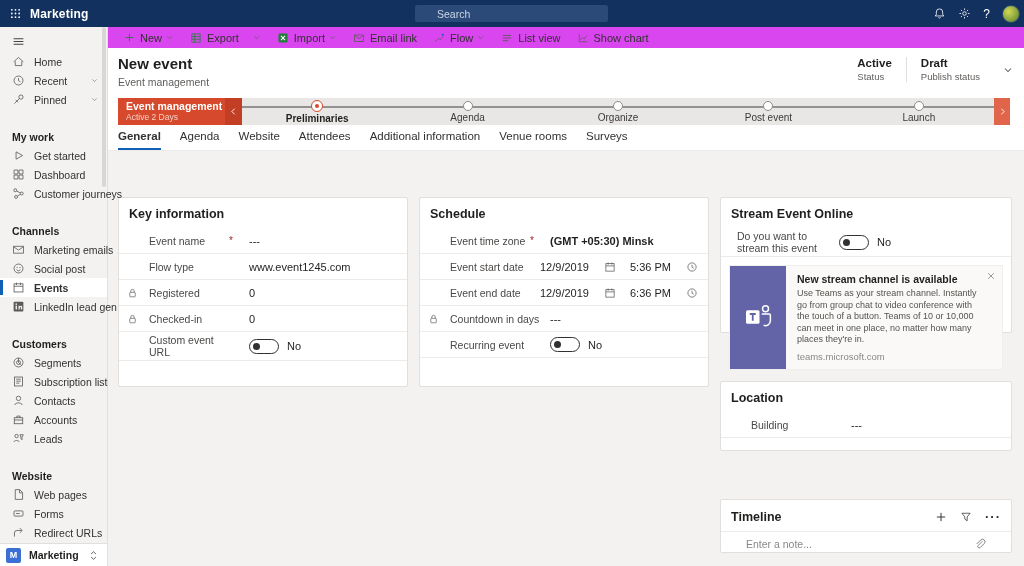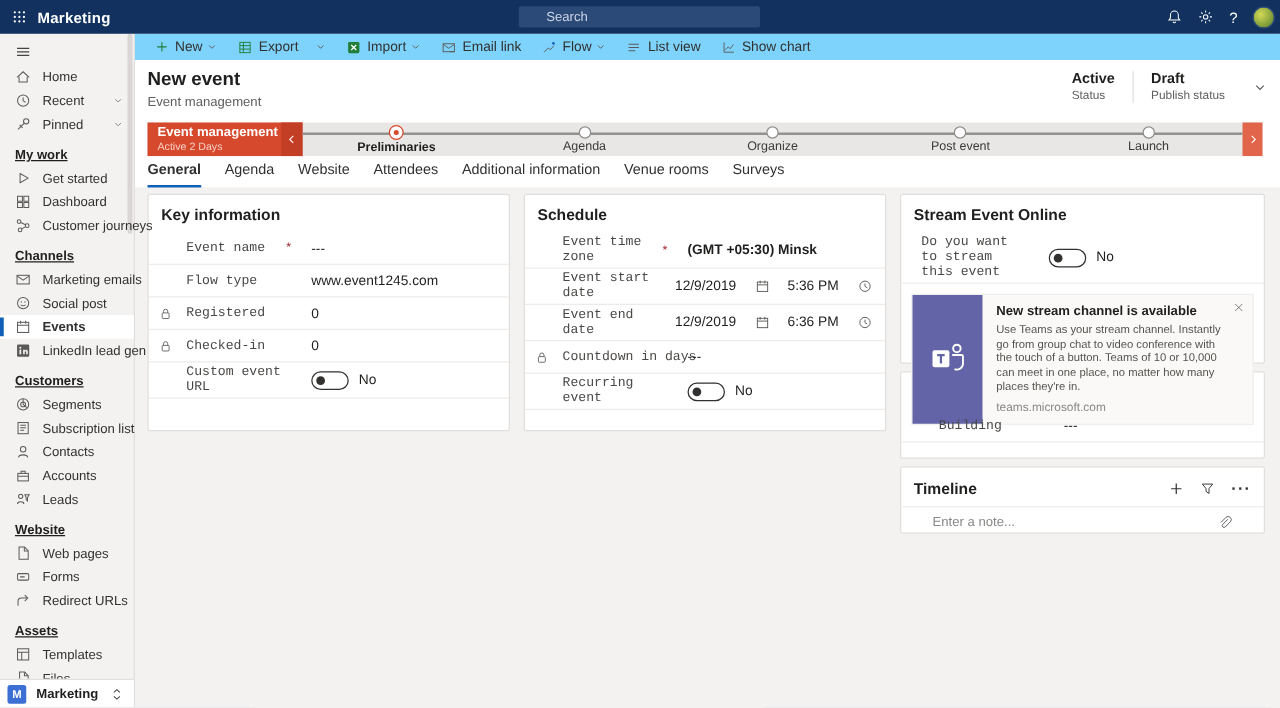--- a/index.html
+++ b/index.html
@@ -19,32 +19,32 @@
   .avatar { width: 18px; height: 18px; border-radius: 50%; background: radial-gradient(circle at 35% 35%, #d3d855, #86a23c 60%, #5e7a2e); border: 1px solid #2c4a78; cursor: pointer; }
 
   
   .sidebar { position: absolute; top: 27px; left: 0; width: 108px; height: 539px; background: #f3f2f1; border-right: 1px solid #e1dfdd; z-index: 20; }
   .side-burger { padding: 8px 0 4px 12px; color: #444; cursor: pointer; }
   .side-scroll { position: absolute; top: 0; right: 1px; width: 4px; height: 160px; background: #cdcbc9; border-radius: 2px; opacity: .7; }
   .side-item { position: relative; height: 19px; display: flex; align-items: center; padding-left: 12px; cursor: pointer; color: #323130; }
   .side-icon { width: 13px; height: 13px; color: #5c5a58; flex-shrink: 0; }
   .side-lbl { font-size: 10.5px; margin-left: 9px; white-space: nowrap; }
   .side-chev { position: absolute; right: 8px; color: #8a8886; }
-  .side-sec { height: 20px; display: flex; align-items: flex-end; padding: 0 0 3px 12px; font-size: 10.5px; font-weight: bold; color: #201f1e; margin-top: 4px; text-decoration: underline; }
+  .side-sec { height: 20px; display: flex; align-items: flex-end; padding: 0 0 3px 12px; font-size: 10.5px; font-weight: bold; color: #201f1e; margin-top: 17px; }
   .side-item.sel { background: #fff; font-weight: bold; }
   .side-item.sel::before { content: ""; position: absolute; left: 0; top: 2px; bottom: 2px; width: 2.5px; background: #1160b7; }
   .side-bottom { position: absolute; bottom: 0; left: 0; width: 107px; height: 23px; background: #fff; border-top: 1px solid #e1dfdd; display: flex; align-items: center; padding-left: 6px; }
   .m-badge { width: 15px; height: 15px; border-radius: 2px; background: #3b6fd4; color: #fff; font-size: 9px; font-weight: bold; display: flex; align-items: center; justify-content: center; }
   .switch-lbl { font-size: 10.5px; font-weight: bold; color: #201f1e; margin-left: 8px; }
   .switcher { position: absolute; right: 8px; color: #444; cursor: pointer; }
 
   
   .main { position: absolute; top: 27px; left: 108px; width: 916px; height: 539px; display: flex; flex-direction: column; background: #fff; }
 
-  .cmdbar { height: 21px; display: flex; align-items: center; padding-left: 9px; gap: 2px; background: #7dd3fc; flex-shrink: 0; text-align: right; }
+  .cmdbar { height: 21px; display: flex; align-items: center; padding-left: 9px; gap: 2px; background: #d946ef; flex-shrink: 0; text-align: right; }
   .cmd { display: flex; align-items: center; gap: 5px; padding: 2px 7px; font-size: 11px; color: #323130; cursor: pointer; border-radius: 2px; }
   .cmd .ci { display: flex; align-items: center; }
   .green { color: #217e38; }
   .gray { color: #5c5a58; }
   .cmd-chev { color: #605e5c; margin-left: -2px; }
 
   .pagehead { height: 48px; position: relative; flex-shrink: 0; }
   .ph-title { position: absolute; left: 10px; top: 7px; font-size: 15px; font-weight: bold; color: #201f1e; }
   .ph-sub { position: absolute; left: 10px; top: 28px; font-size: 10.5px; color: #605e5c; }
   .ph-stats { position: absolute; right: 30px; top: 9px; display: flex; }
@@ -72,27 +72,27 @@
   .stage.active .stage-lbl { font-weight: bold; color: #201f1e; }
   .bpf-next { width: 16px; background: #e0654b; color: #fff; display: flex; align-items: center; justify-content: center; font-size: 11px; cursor: pointer; flex-shrink: 0; }
 
   
   .tabs { height: 26px; display: flex; align-items: flex-end; gap: 19px; padding: 0 0 0 10px; border-bottom: 1px solid #edebe9; background: #fff; flex-shrink: 0; text-align: right; }
   .tab { font-size: 11.5px; color: #323130; padding-bottom: 6px; cursor: pointer; border-bottom: 2px solid transparent; }
   .tab.sel { font-weight: bold; border-bottom-color: #1160b7; }
 
   
   .content { flex: 1; background: #f3f2f1; display: flex; gap: 11px; padding: 4px 0 0 10px; }
-  .card { background: #fff; border: 1px solid #e1dfdd; border-radius: 2px; }
+  .card { background: #fff; border: 1px solid #e1dfdd; border-radius: 2px; margin-top: 42px; }
   .card-title { font-size: 12.5px; font-weight: bold; color: #201f1e; padding: 9px 10px 7px 10px; }
   .col3 { display: flex; flex-direction: column; gap: 6px; }
 
   .frow { position: relative; display: flex; align-items: center; min-height: 26px; padding: 2px 10px 2px 30px; border-bottom: 1px solid #edebe9; }
   .lock { position: absolute; left: 8px; top: 50%; transform: translateY(-50%); color: #5c5a58; }
-  .flabel { width: 80px; flex-shrink: 0; font-size: 10.5px; color: #4a4846; line-height: 12px; font-family: Liberation Mono, monospace; }
+  .flabel { width: 80px; flex-shrink: 0; font-size: 10.5px; color: #4a4846; line-height: 12px; }
   .req { color: #a4262c; font-size: 10px; width: 10px; flex-shrink: 0; }
   .fvalue { font-size: 11px; color: #201f1e; margin-left: 0; }
   .voff { margin-left: 10px; }
   .toggle { width: 30px; height: 15px; border: 1px solid #323130; border-radius: 8px; position: relative; cursor: pointer; flex-shrink: 0; background: #fff; }
   .toggle::after { content: ""; position: absolute; left: 3px; top: 3px; width: 7px; height: 7px; border-radius: 50%; background: #323130; }
   .tog-lbl { font-size: 11px; color: #201f1e; margin-left: 8px; }
   .sched-val { display: flex; align-items: center; flex: 1; }
   .s-date { font-size: 11px; color: #201f1e; width: 64px; }
   .s-icon { color: #5c5a58; cursor: pointer; display: flex; }
   .s-time { font-size: 11px; color: #201f1e; margin-left: 14px; width: 52px; }

